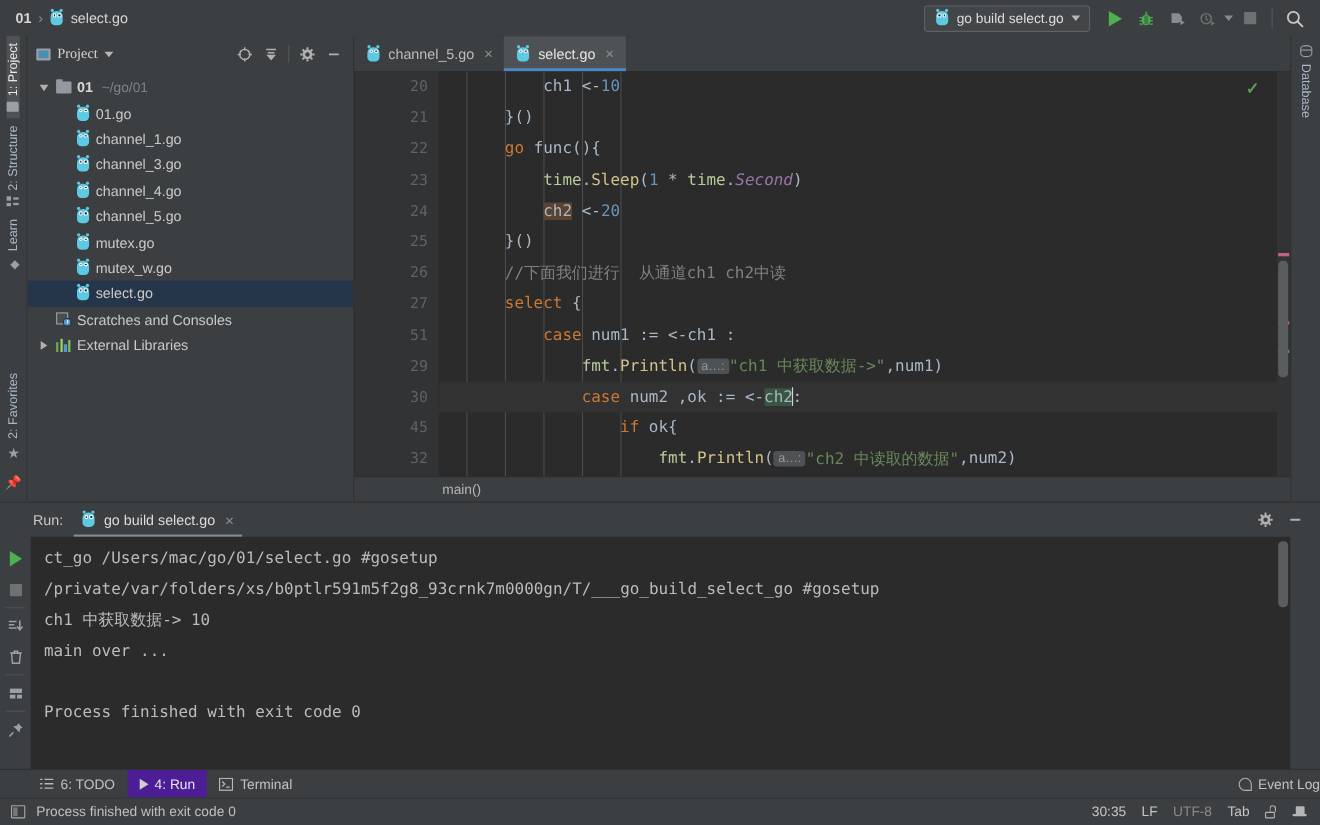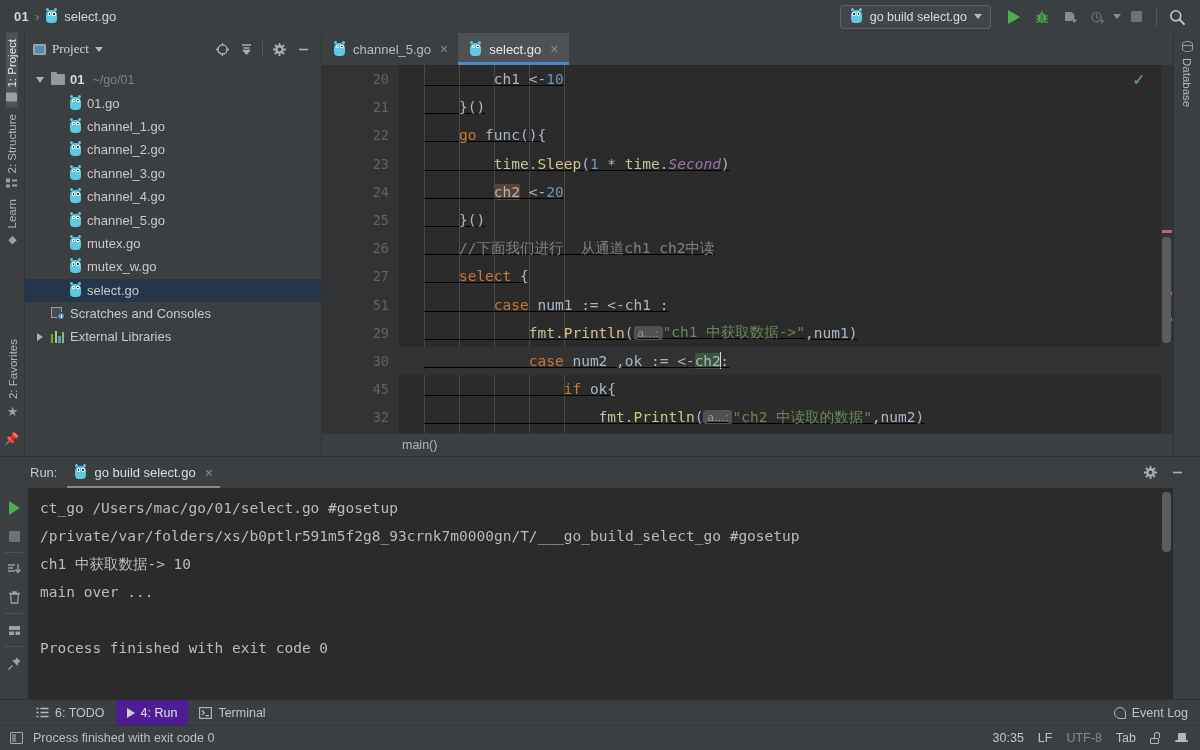--- a/index.html
+++ b/index.html
@@ -112,21 +112,21 @@
   .etab { display: flex; align-items: center; gap: 7px; padding: 0 10px 0 11px; color: #bbbbbb; font-size: 13px; position: relative; }
   .etab.active { background: #4e5254; color: #e6e6e6; }
   .etab.active::after { content: ""; position: absolute; left: 0; right: 0; bottom: 0; height: 3px; background: #4a88c7; }
   .xclose { color: #8d8d8d; font-size: 14px; line-height: 1; margin-left: 2px; }
 
   .editorwrap { flex: 1 1 auto; display: flex; min-height: 0; position: relative; background: #2b2b2b; }
   .gutter { width: 77px; flex: 0 0 77px; background: #313335; position: relative; }
   .gline { height: 28.2px; display: flex; align-items: center; justify-content: flex-end; padding-right: 10px;
     color: #606366; font-size: 13.5px; font-family: "DejaVu Sans Mono", monospace; position: relative; }
 
-  .codearea { flex: 1 1 auto; position: relative; overflow: hidden; background: #2b2b2b; text-decoration: underline; }
+  .codearea { flex: 1 1 auto; position: relative; overflow: hidden; background: #2b2b2b; }
   .cline { height: 28.2px; display: flex; align-items: center; font-family: "DejaVu Sans Mono", monospace;
     font-size: 14.5px; white-space: pre; padding-left: 25px; color: #a9b7c6; position: relative; }
   .cline.caret { background: #323232; }
   .indentguide { position: absolute; top: 0; bottom: 0; width: 1px; background: #4b4b4b; }
 
   .kw { color: #cc7832; }
   .num { color: #6897bb; }
   .str { color: #6a8759; }
   .fn  { color: #b9c99a; }
   .pkg { color: #d2c38a; }
@@ -167,21 +167,21 @@
   .rtb-sep { width: 18px; height: 1px; background: #4f5254; margin: 2px 0; }
   .console { flex: 1 1 auto; background: #2b2b2b; padding: 6px 0 0 12px; overflow: hidden; position: relative; }
   .coline { font-family: "DejaVu Sans Mono", monospace; font-size: 14.5px; color: #bbbbbb; height: 28px; line-height: 28px; white-space: pre; }
   .console-scroll { position: absolute; right: 2px; top: 4px; width: 9px; height: 60px; background: #5a5d5f; border-radius: 4px; }
   .runpanel-right { width: 27px; flex: 0 0 27px; background: #3c3f41; }
 
   
   .bottomtabs { height: 26px; flex: 0 0 26px; background: #3c3f41; display: flex; align-items: stretch; border-top: 1px solid #2f3133; }
   .btab { display: flex; align-items: center; gap: 6px; padding: 0 11px; color: #c2c2c2; font-size: 12.5px; }
   .btab.active { background: #4c1d95; color: #e6e6e6; }
-  .btabs-right { margin-left: auto; display: flex; align-items: center; padding-right: 12px; gap: 6px; color: #c2c2c2; font-size: 12.5px; }
+  .btabs-right { margin-left: auto; display: flex; align-items: center; padding-right: 0; gap: 6px; color: #c2c2c2; font-size: 12.5px; }
   .evlog-ic { width: 12px; height: 12px; border: 1.4px solid #b0b0b0; border-radius: 50% 50% 0 50%; }
 
   .statusbar { height: 25px; flex: 0 0 25px; background: #3c3f41; display: flex; align-items: center; padding: 0 12px 0 10px; border-top: 1px solid #333537; }
   .st-left { display: flex; align-items: center; gap: 10px; }
   .st-msg { color: #bfbfbf; font-size: 12.5px; }
   .st-right { margin-left: auto; display: flex; align-items: center; gap: 14px; color: #c5c5c5; font-size: 12.5px; }
   .st-right .dim { color: #8a8a8a; }
   .win-ic { width: 13px; height: 12px; border: 1.3px solid #a8a8a8; border-radius: 1px; position: relative; }
   .win-ic::after { content:""; position:absolute; left:1px; top:1px; width:4px; height:8px; background:#a8a8a8; opacity:.55;}
   .lock-ic { width: 11px; height: 12px; position: relative; }
@@ -367,30 +367,20 @@
           <span class="tname">channel_1.go</span>
         </div>
         <div class="trow" style="padding-left:44px">
           <span class="gopher">
               <span class="ear l"></span>
               <span class="ear r"></span>
               <span class="body"></span>
               <span class="eye l"></span>
               <span class="eye r"></span>
             </span>
-          <span class="tname">channel_2.go</span>
-        </div>
-        <div class="trow" style="padding-left:44px">
-          <span class="gopher">
-              <span class="ear l"></span>
-              <span class="ear r"></span>
-              <span class="body"></span>
-              <span class="eye l"></span>
-              <span class="eye r"></span>
-            </span>
           <span class="tname">channel_3.go</span>
         </div>
         <div class="trow" style="padding-left:44px">
           <span class="gopher">
               <span class="ear l"></span>
               <span class="ear r"></span>
               <span class="body"></span>
               <span class="eye l"></span>
               <span class="eye r"></span>
             </span>

